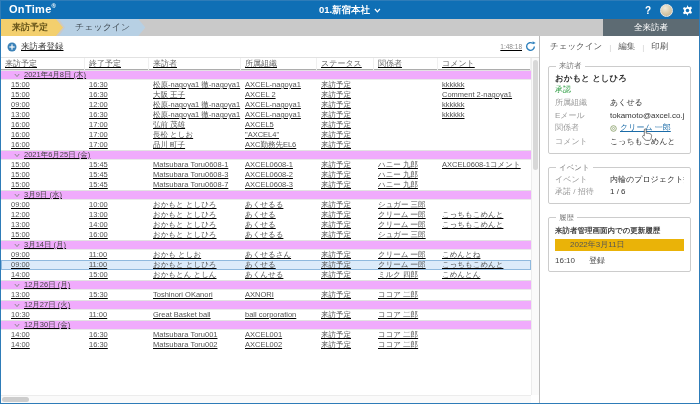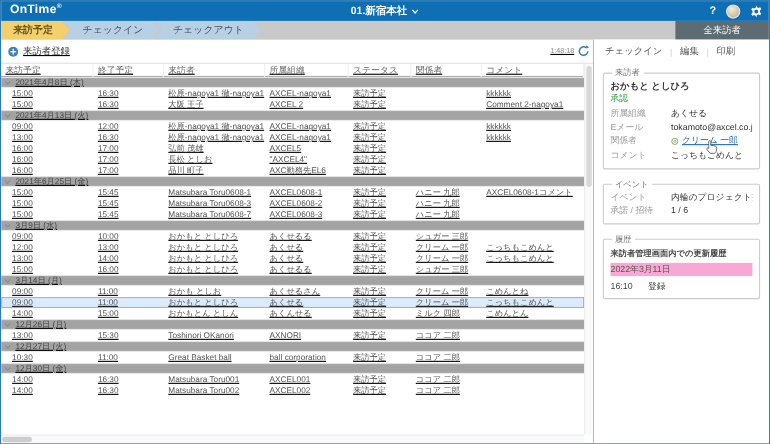--- a/index.html
+++ b/index.html
@@ -22,21 +22,21 @@
     background:radial-gradient(circle at 38% 28%, #f2ecdd 0%, #d6c8a9 55%, #bfae8c 100%);
     border:1px solid #e9e9e9; cursor:pointer; }
   
   .tabbar { height:17px; background:#c9c9c9; display:flex; align-items:stretch; }
   .tab { font-size:9px; line-height:17px; padding:0 15px 0 11px; color:#45515a;
     background:#b7d0e4; cursor:pointer; white-space:nowrap;
     clip-path:polygon(0 0, calc(100% - 7px) 0, 100% 50%, calc(100% - 7px) 100%, 0 100%); }
   .tab + .tab { margin-left:-4px; padding-left:16px;
     clip-path:polygon(0 0, calc(100% - 7px) 0, 100% 50%, calc(100% - 7px) 100%, 0 100%, 6px 50%); }
   .tab.active { background:#f3cf6d; color:#6b581b; font-weight:bold; }
-  .tab-all { margin-left:auto; width:85px; background:#5d6b73; color:#fff; font-size:8.5px;
+  .tab-all { margin-left:auto; width:96px; background:#5d6b73; color:#fff; font-size:8.5px;
     text-align:center; line-height:17px; cursor:pointer; }
   
   .content { display:flex; height:367px; }
   .main { width:539px; border-right:1px solid #bcbcbc; position:relative; display:flex; flex-direction:column;text-decoration:underline; }
   
   .toolbar { height:22px; flex:0 0 22px; display:flex; align-items:center; padding:0 3px 0 6px;
     border-bottom:1px solid #e2e2e2; }
   .register-btn { display:flex; align-items:center; gap:4px; background:none; border:0; padding:0;
     font-size:8.5px; color:#333; cursor:pointer; font-family:inherit; }
   .toolbar-spacer { flex:1; }
@@ -44,22 +44,22 @@
     color:#333; font-family:inherit; }
   .search-input::placeholder { color:#b5b5b5; }
   .timer { font-size:6.5px; color:#8a8a8a; margin:0 3px 0 5px; }
   .refresh-btn { background:none; border:0; padding:0; cursor:pointer; line-height:0; }
   
   .thead { display:grid; grid-template-columns:84px 64px 92px 76px 57px 64px 1fr;
     height:12px; align-items:center; border-bottom:1px solid #adadad; margin-right:8px; }
   .hcell { font-size:8px; color:#666; padding-left:4px; white-space:nowrap; overflow:hidden;
     border-right:1px solid #f0f0f0; height:12px; line-height:12px; cursor:pointer; }
   .tbody { flex:1; overflow:hidden; margin-right:8px; }
-  .group-row { height:10px; background:#a3a3a3; border-top:1px solid #e2e2e2; border-bottom:1px solid #e9e9e9;
-    display:flex; align-items:center; gap:4px; padding-left:3px; font-size:7.5px; color:#444; cursor:pointer; }
+  .group-row { height:10px; background:#f0abfc; border-top:1px solid #e2e2e2; border-bottom:1px solid #e9e9e9;
+    display:flex; align-items:center; gap:4px; padding-left:13px; font-size:7.5px; color:#444; cursor:pointer; }
   .row { display:grid; grid-template-columns:84px 64px 92px 76px 57px 64px 1fr;
     height:10px; line-height:10px; font-size:7.5px; color:#555; cursor:pointer; }
   .cell { padding-left:4px; white-space:nowrap; overflow:hidden; }
   .cell:first-child { padding-left:10px; }
   .row.selected { background:#dcebfa; outline:1px solid #8fb9de; outline-offset:-1px; }
   
   .vscroll { position:absolute; top:22px; right:0; bottom:8px; width:8px; background:#fafafa; border-left:1px solid #ececec; }
   .vthumb { width:5px; height:110px; margin:2px auto 0; background:#d8d8d8; border-radius:3px; cursor:pointer; }
   .hscroll { position:absolute; left:0; right:8px; bottom:0; height:8px; background:#fafafa; border-top:1px solid #ececec; }
   .hthumb { width:27px; height:5px; margin:1px 0 0 1px; background:#cdcdcd; border-radius:3px; cursor:pointer; }
@@ -70,21 +70,21 @@
   .p-sep { color:#d0d0d0; font-size:8px; }
   fieldset { border:1px solid #ccc; border-radius:2px; margin:3px 8px 6px; padding:1px 6px 4px; }
   legend { font-size:7.5px; color:#777; padding:0 3px; margin-left:1px; }
   .v-name { font-size:8.5px; font-weight:bold; color:#333; line-height:12px; }
   .v-status { font-size:8px; color:#2f9e44; line-height:11px; margin-bottom:2px; }
   .frow { display:grid; grid-template-columns:55px 1fr; font-size:8px; line-height:12.5px; }
   .flabel { color:#9a9a9a; white-space:nowrap; }
   .fvalue { color:#333; white-space:nowrap; overflow:hidden; }
   .flink { color:#1b6ca8; text-decoration:underline; cursor:pointer; display:inline-flex; align-items:center; gap:3px; }
   .h-desc { font-size:7.5px; color:#444; line-height:11px; margin-top:1px;font-weight:bold; }
-  .h-date { background:#f9a8d4; font-size:8px; color:#555; line-height:12px; padding-left:0; margin:3px 0 2px; }
+  .h-date { background:#eab308; font-size:8px; color:#555; line-height:12px; padding-left:15px; margin:3px 0 2px; }
   .h-entry { display:grid; grid-template-columns:34px 1fr; font-size:8px; color:#444; line-height:12px; margin-top:4px; }
   
   .cursor-overlay { position:absolute; left:641px; top:126px; pointer-events:none; z-index:9; }
 </style>
 </head>
 <body>
 
 <div class="app">
 
   <header class="topbar">
@@ -101,21 +101,20 @@
       <svg style="cursor:pointer" width="11" height="11" viewBox="0 0 20 20">
         <path fill="#fff" d="M10 0l1.2 3a7 7 0 0 1 2.3 1l3-1.2 1.7 2.9-2.1 2.4a7 7 0 0 1 0 2.6l2.1 2.4-1.7 2.9-3-1.2a7 7 0 0 1-2.3 1L10 20l-1.2-3.2a7 7 0 0 1-2.3-1l-3 1.2-1.7-2.9 2.1-2.4a7 7 0 0 1 0-2.6L1.8 6.7 3.5 3.8l3 1.2a7 7 0 0 1 2.3-1L10 0z"></path>
         <circle cx="10" cy="10" r="3.2" fill="#0f6fb5"></circle>
       </svg>
     </div>
   </header>
 
   <nav class="tabbar">
     <div class="tab active">来訪予定</div>
     <div class="tab">チェックイン</div>
-    <div class="tab">チェックアウト</div>
     <div class="tab-all">全来訪者</div>
   </nav>
 
   <div class="content">
 
     <section class="main">
       <div class="toolbar">
         <button class="register-btn">
           <svg width="10" height="10" viewBox="0 0 12 12">
               <circle cx="6" cy="6" r="5.4" fill="#3b82b8"></circle>
@@ -161,26 +160,20 @@
           </div>
           <div class="row">
             <div class="cell">15:00</div>
             <div class="cell">16:30</div>
             <div class="cell">大阪 王子</div>
             <div class="cell">AXCEL 2</div>
             <div class="cell">来訪予定</div>
             <div class="cell"></div>
             <div class="cell">Comment 2-nagoya1</div>
           </div>
-          <div class="group-row">
-            <svg width="6" height="5" viewBox="0 0 6 5">
-              <polyline points="0.8,1 3,3.6 5.2,1" fill="none" stroke="#8a8a8a" stroke-width="1"></polyline>
-            </svg>
-            <span>2021年4月13日 (火)</span>
-          </div>
           <div class="row">
             <div class="cell">09:00</div>
             <div class="cell">12:00</div>
             <div class="cell">松原-nagoya1 徹-nagoya1</div>
             <div class="cell">AXCEL-nagoya1</div>
             <div class="cell">来訪予定</div>
             <div class="cell"></div>
             <div class="cell">kkkkkk</div>
           </div>
           <div class="row">

